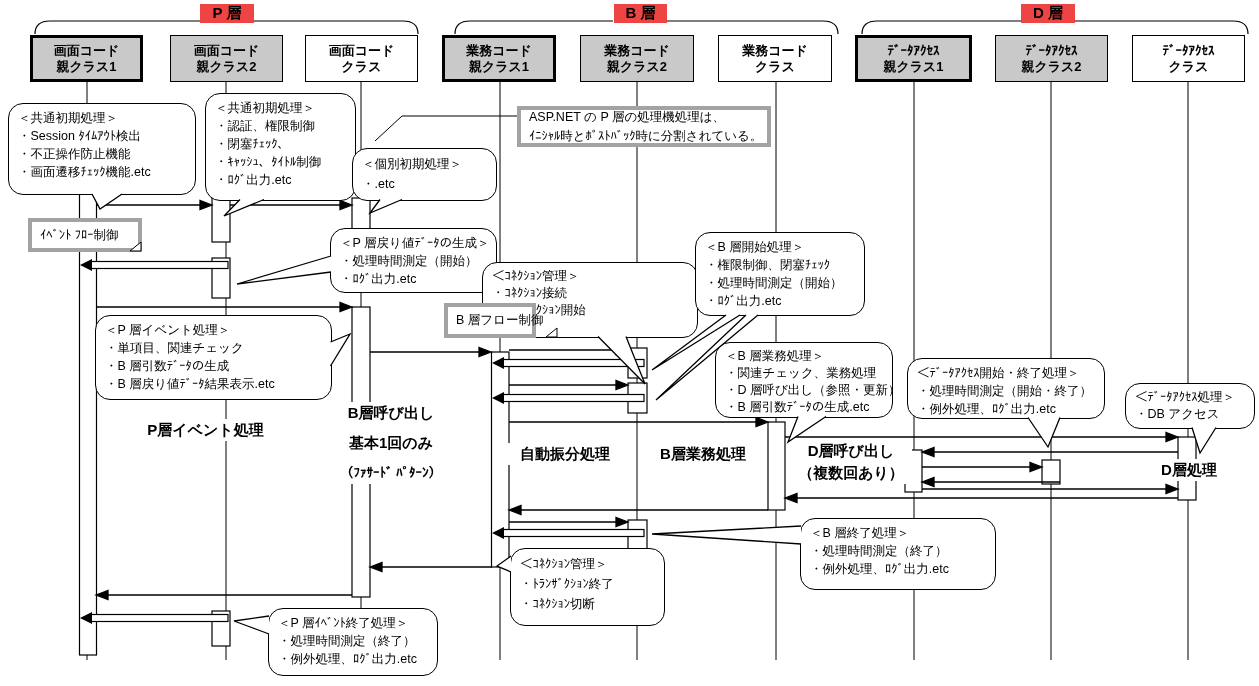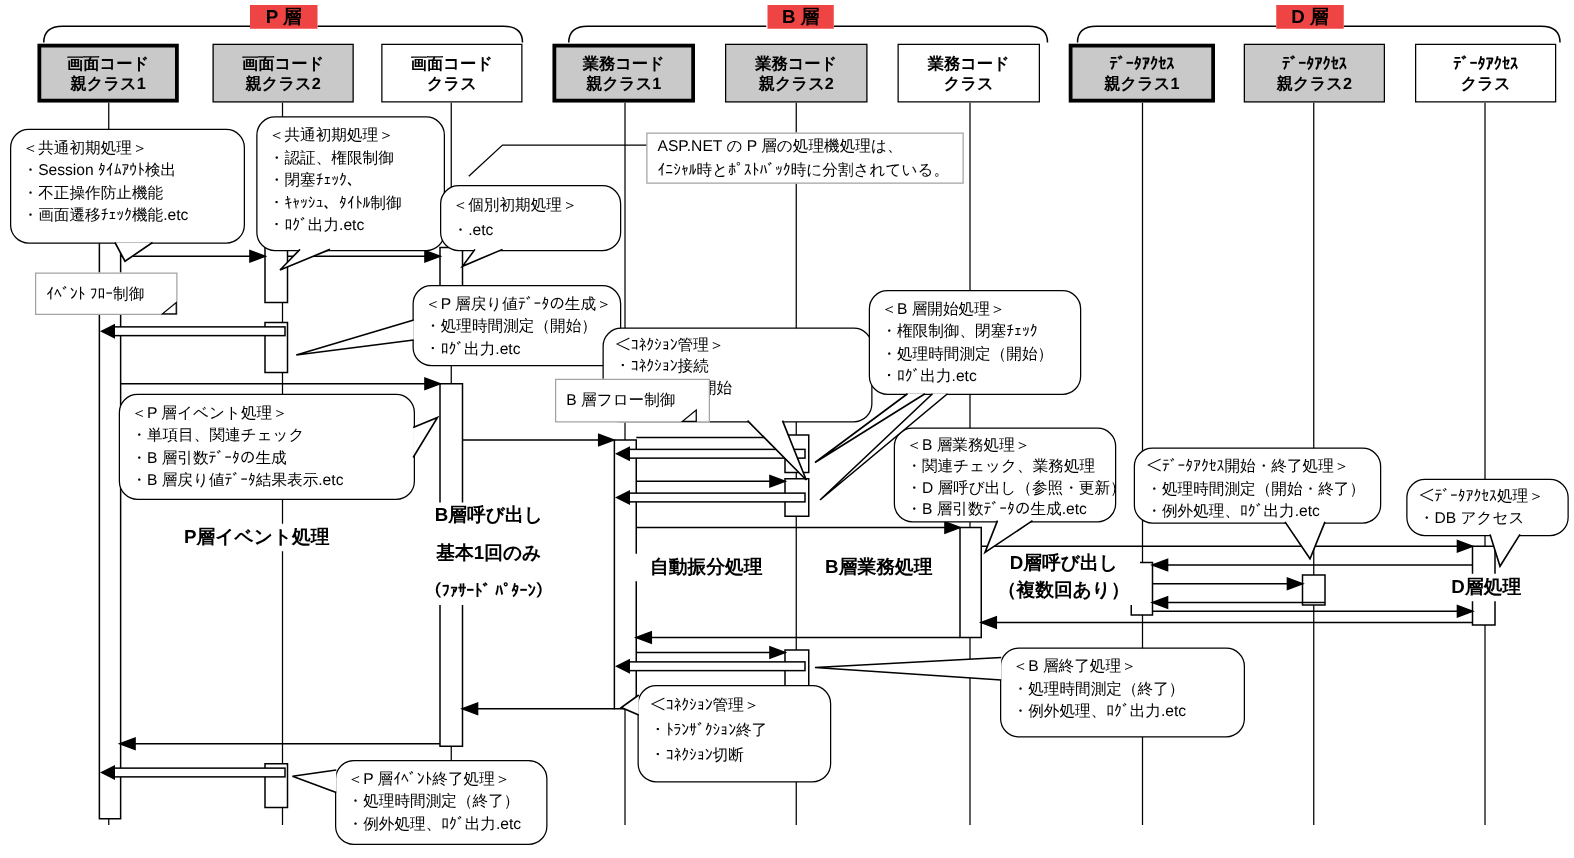--- a/index.html
+++ b/index.html
@@ -13,21 +13,21 @@
        display:flex;flex-direction:column;align-items:center;justify-content:center;
        font-weight:bold;font-size:13px;line-height:16px;text-align:center;box-sizing:border-box;}
   .hdr.em{border:3px solid #000;}
   .hdr.wh{background:#fff;}
   .brace-label{position:absolute;top:4px;font-weight:bold;font-size:15px;text-align:center;background:#ef4444;}
   .bub{position:absolute;background:#fff;border:1.5px solid #000;border-radius:15px;
        padding:5px 9px;font-size:12.5px;line-height:18px;box-sizing:border-box;}
   .bub div{white-space:nowrap;}
   .bub.lh17 div{line-height:17px;}
   .bub.lh20 div{line-height:20px;}
-  .note{position:absolute;background:#fff;border:1px solid #a3a3a3;font-size:12.5px;
+  .note{position:absolute;background:#fff;border:4px solid #a3a3a3;font-size:12.5px;
         display:flex;align-items:center;padding:0 8px;box-sizing:border-box;white-space:nowrap;}
   .note.two{flex-direction:column;align-items:flex-start;justify-content:center;line-height:19px;}
   .flabel{position:absolute;font-weight:bold;font-size:15px;text-align:center;background:#fff;z-index:2;}
   .flabel div{line-height:22px;white-space:nowrap;}
   .flabel .small{font-size:13px;}
 </style>
 </head>
 <body>
 
 <div class="stage">
@@ -228,21 +228,21 @@
       <div>・例外処理、ﾛｸﾞ出力.etc</div>
     </div>
     <div class="bub lh17" style="left:1125px;top:383px;width:130px;height:46px;">
       <div>＜ﾃﾞｰﾀｱｸｾｽ処理＞</div>
       <div>・DB アクセス</div>
     </div>
 
     <div class="note" style="left:28px;top:218px;width:114px;height:34px;">
       <span>ｲﾍﾞﾝﾄ ﾌﾛｰ制御</span>
     </div>
-    <div class="note" style="left:444px;top:303px;width:124px;height:35px;text-align:right;">
+    <div class="note" style="left:444px;top:303px;width:92px;height:35px;text-align:right;">
       <span>B 層フロー制御</span>
     </div>
     <div class="note two" style="left:517px;top:106px;width:254px;height:41px;">
       <span>ASP.NET の P 層の処理機処理は、</span>
       <span>ｲﾆｼｬﾙ時とﾎﾟｽﾄﾊﾞｯｸ時に分割されている。</span>
     </div>
 
     <div class="flabel" style="left:113px;top:419px;width:185px;">
       <div>P層イベント処理</div>
     </div>

